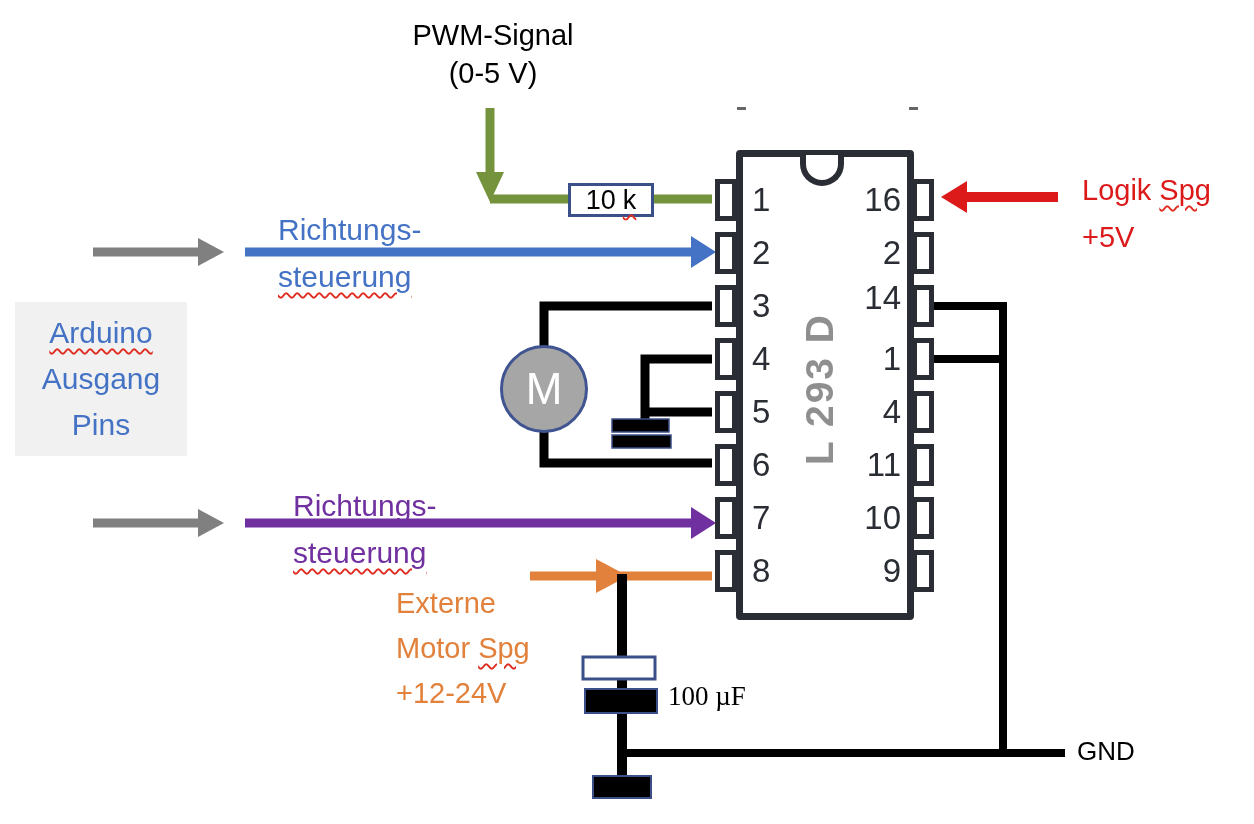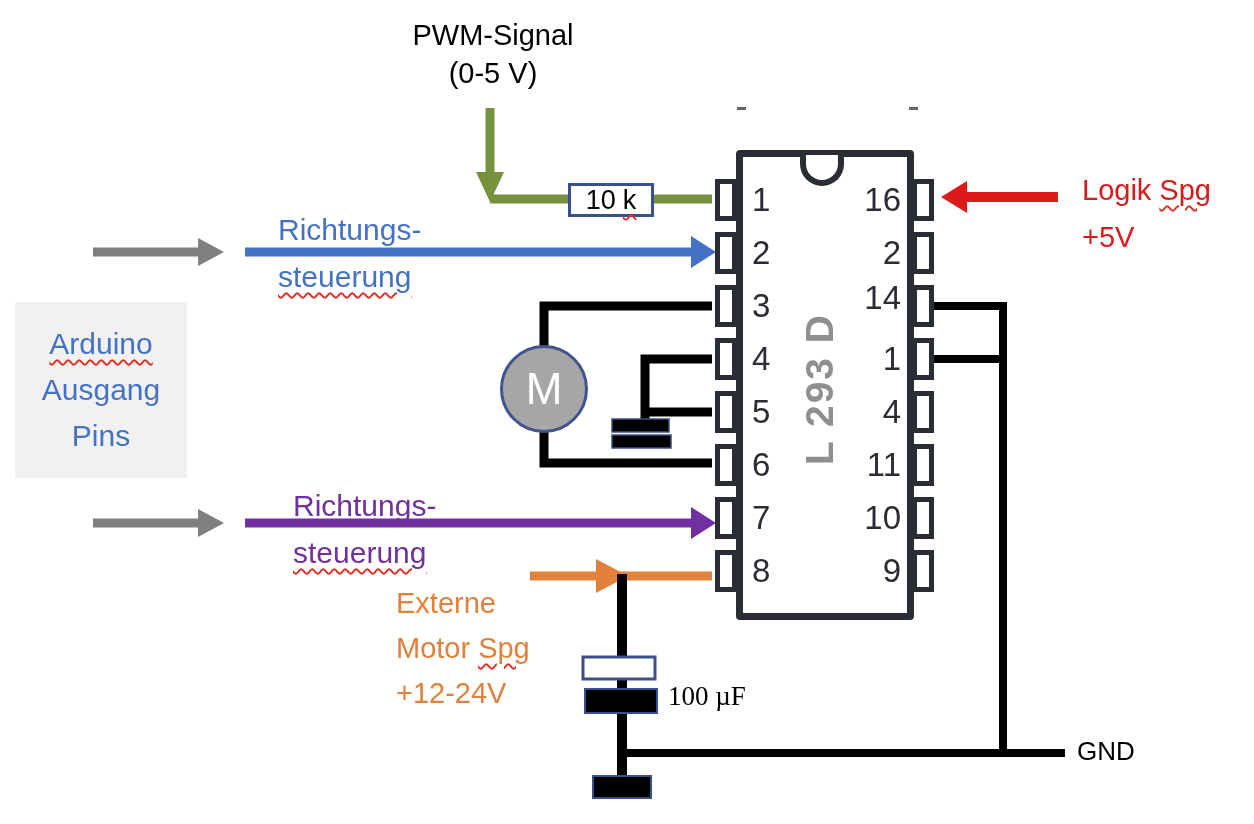--- a/index.html
+++ b/index.html
@@ -61,21 +61,21 @@
   .resistor{
     left:568px;top:183px;width:86px;height:34px;background:#fff;
     border:3px solid var(--compblue);box-sizing:border-box;
     display:flex;align-items:center;justify-content:center;
     font-size:27px;color:#000;z-index:2;position:absolute;
   }
   .resistor .unit{margin-left:7px;}
   .dir-top{left:278px;top:206px;font-size:30px;line-height:47px;color:var(--blue);}
   .dir-bot{left:293px;top:482px;font-size:30px;line-height:47px;color:var(--purple);}
   .arduino{
-    left:15px;top:302px;width:172px;height:176px;background:#f1f1f1;
+    left:15px;top:302px;width:172px;height:154px;background:#f1f1f1;
     display:flex;flex-direction:column;align-items:center;justify-content:center;
     font-size:30px;line-height:46px;color:var(--blue);position:absolute;z-index:2;text-align:center;
   }
   .motor{
     left:500px;top:345px;width:88px;height:88px;border-radius:50%;
     background:var(--motorfill);border:3px solid #3f5490;box-sizing:border-box;
     display:flex;align-items:center;justify-content:center;
     color:#fff;font-size:44px;position:absolute;z-index:2;
   }
   .extern{left:396px;top:581px;font-size:29px;line-height:45px;color:var(--orange);}

